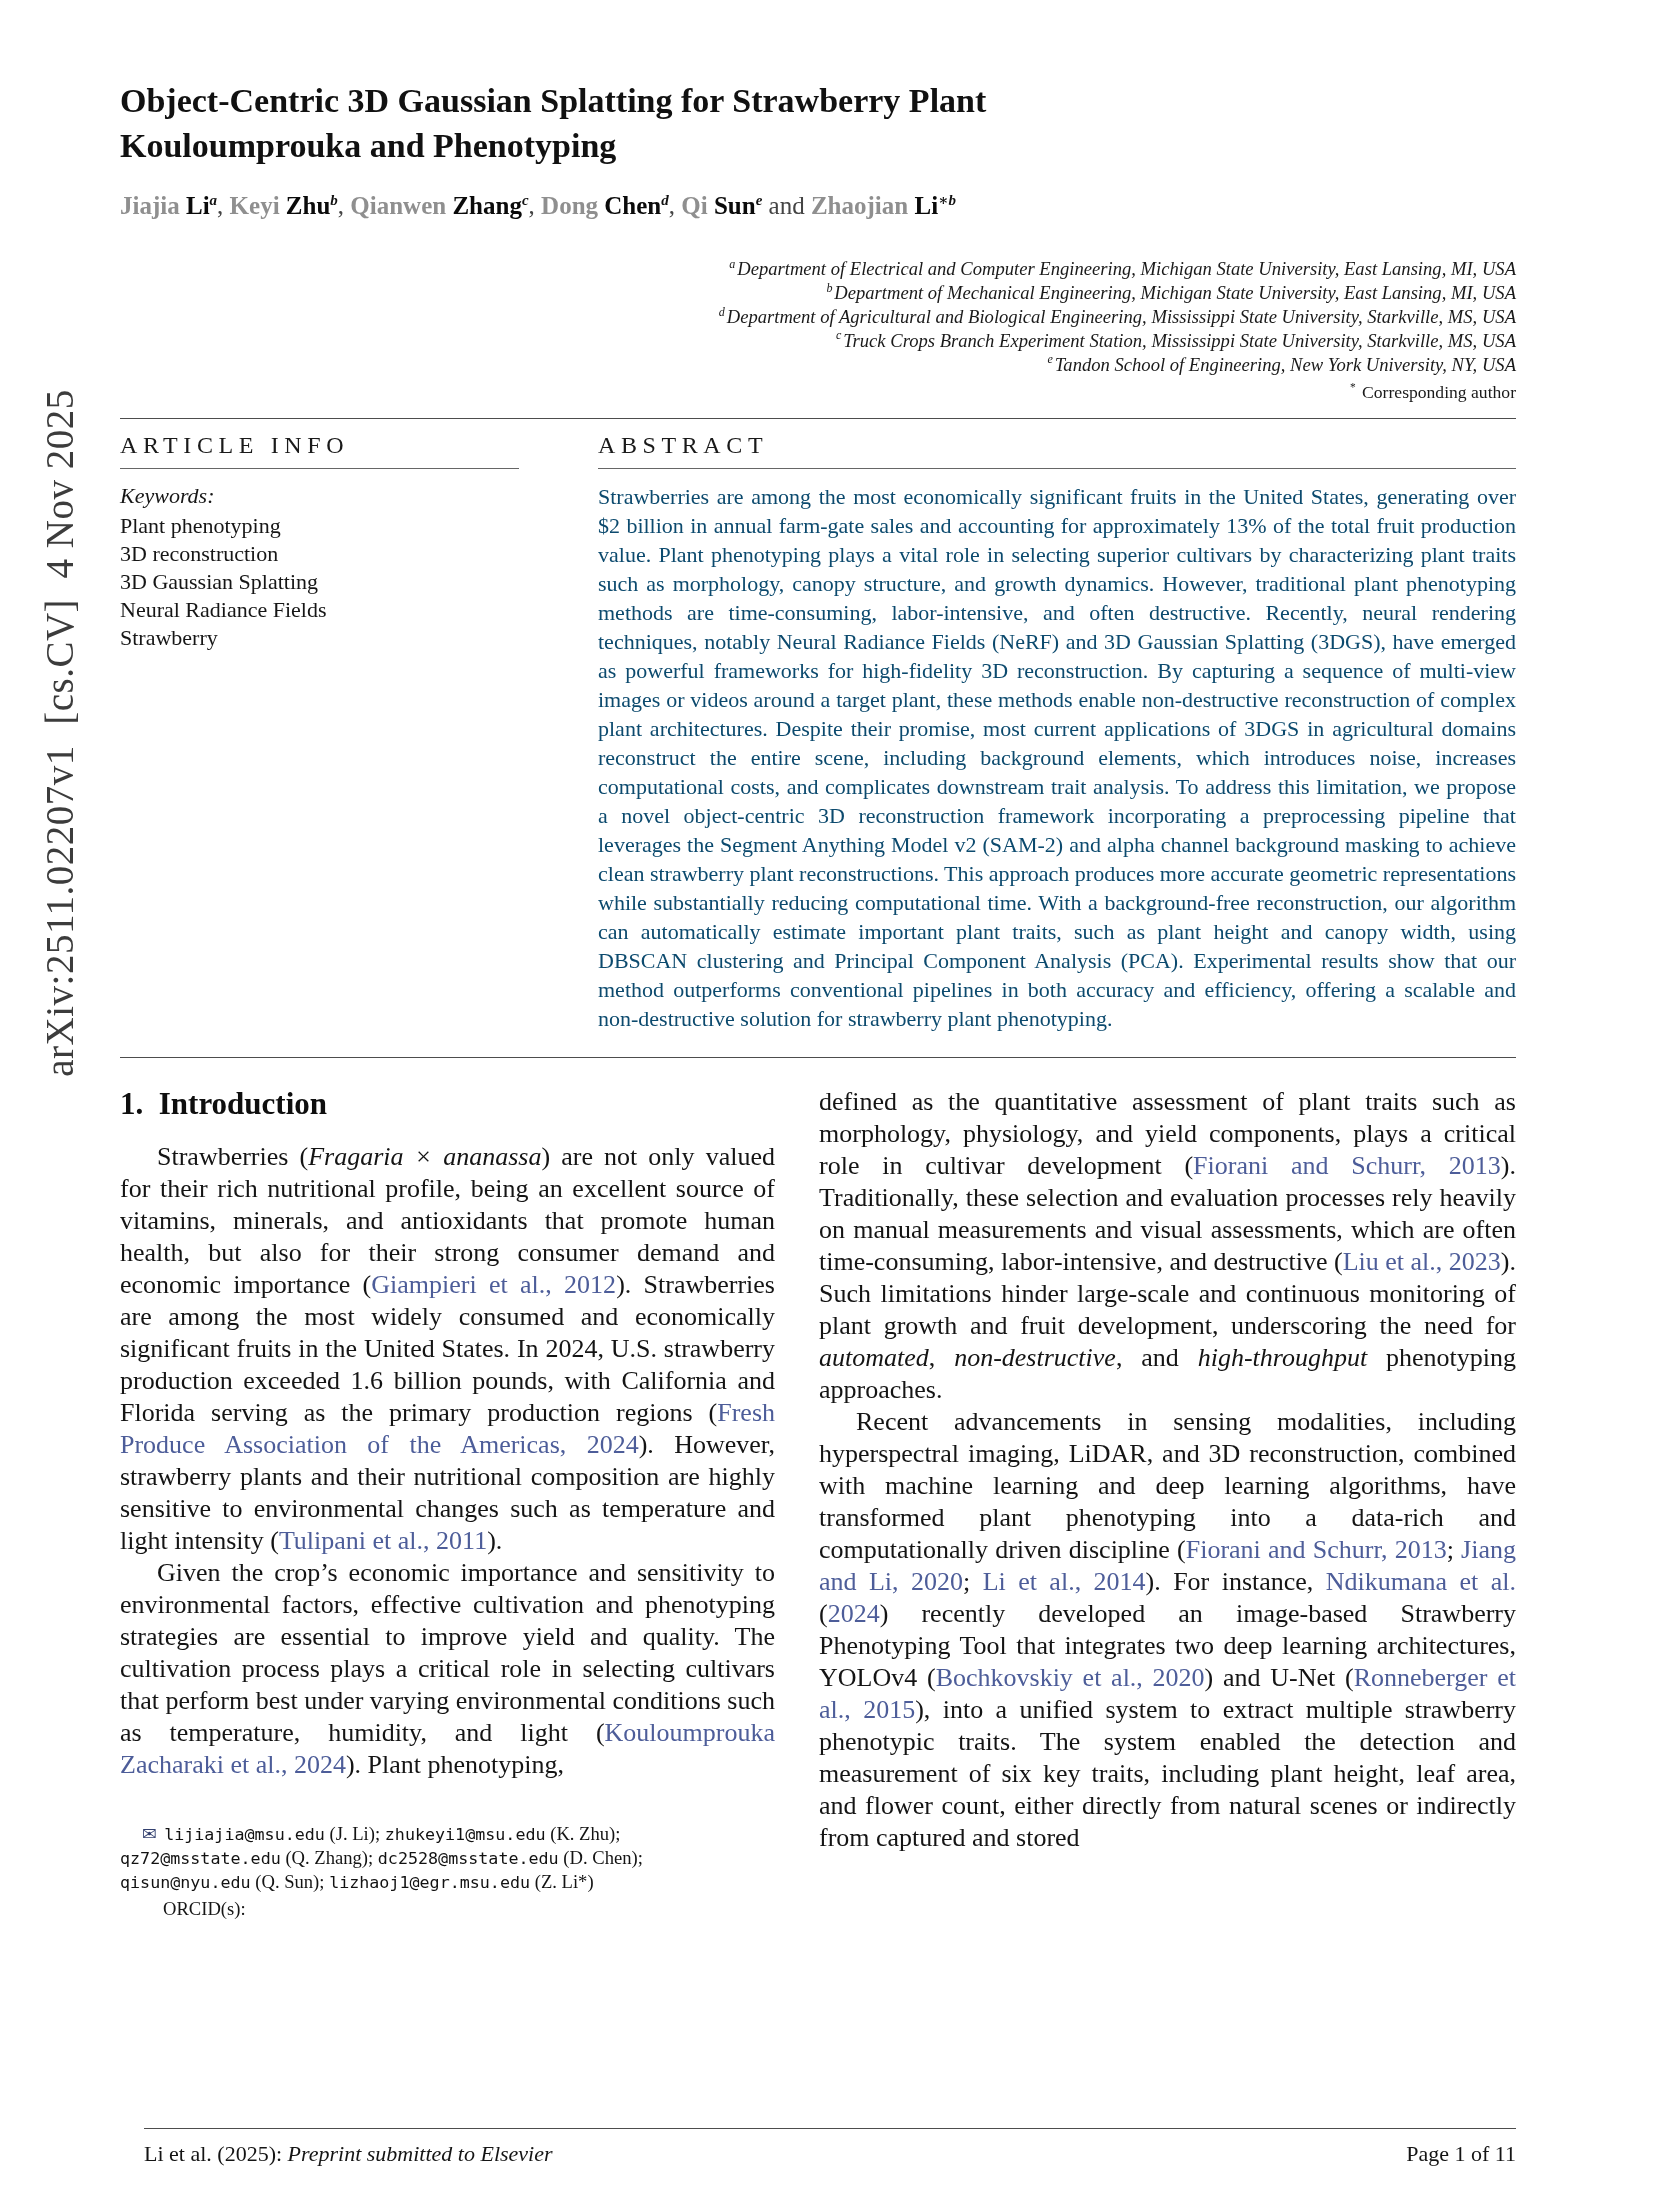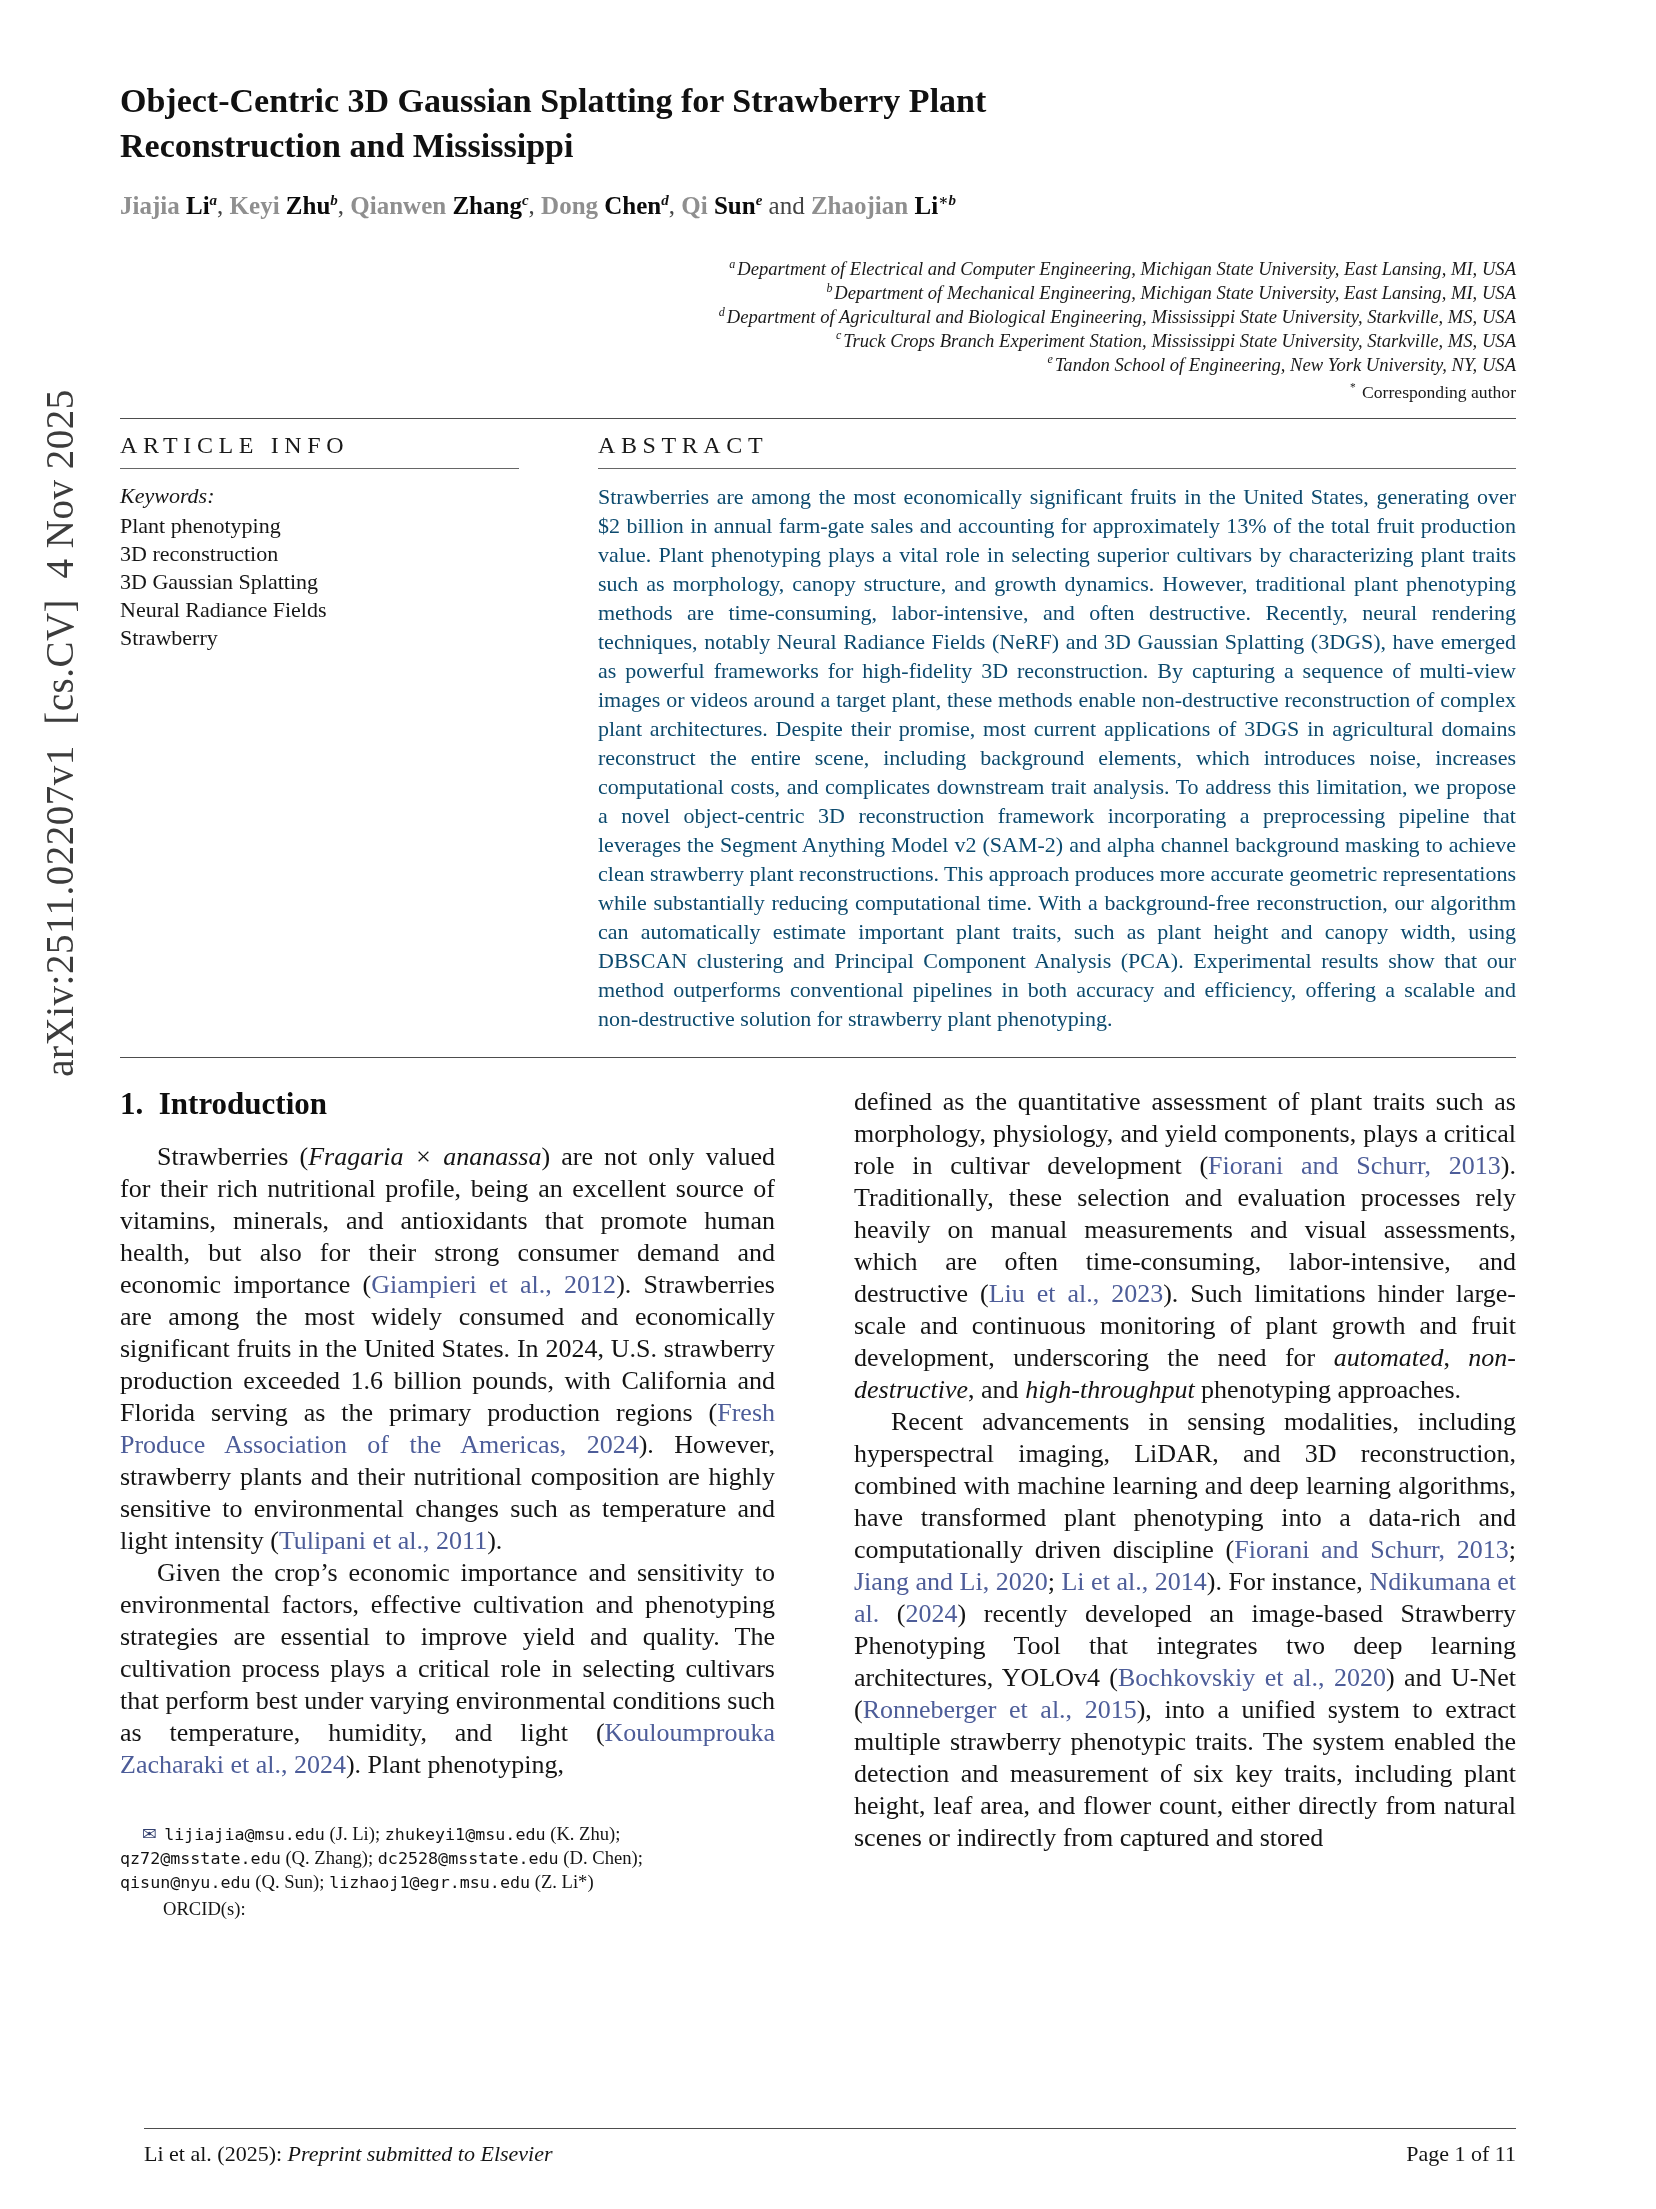--- a/index.html
+++ b/index.html
@@ -70,21 +70,21 @@
   .keywords-label { font-style: italic; font-size: 22px; line-height: 28px; margin-bottom: 1.9px; }
   .kw { font-size: 22px; line-height: 28px; }
   .abstract-text {
     margin: 0;
     font-size: 22px;
     line-height: 29px;
     text-align: justify;
     color: #0c4a6e;
   }
 
-  .columns { display: flex; gap: 79px; margin-top: 28px; }
+  .columns { display: flex; gap: 44px; margin-top: 28px; }
   .col-left { width: 655px; flex: none; display: flex; flex-direction: column; }
   .col-right { flex: 1; min-width: 0; }
   .section-heading {
     font-size: 31px;
     font-weight: 700;
     margin: 0 0 18.6px 0;
     color: #0e0e0e;
   }
   .body-par {
     margin: 0;
@@ -132,21 +132,21 @@
 </style>
 </head>
 <body>
 
 <div class="page">
 
   <div class="arxiv-banner">arXiv:2511.02207v1&nbsp; [cs.CV]&nbsp; 4 Nov 2025</div>
 
   <div class="content">
 
-    <h1 class="title"><span>Object-Centric 3D Gaussian Splatting for Strawberry Plant</span><br><span>Reconstruction and Mississippi</span></h1>
+    <h1 class="title"><span>Object-Centric 3D Gaussian Splatting for Strawberry Plant</span><br><span>Kouloumprouka and Phenotyping</span></h1>
 
     <div class="authors"><span><span class="given">Jiajia </span><span class="family">Li</span><sup>a</sup></span><span class="sep">,  </span><span><span class="given">Keyi </span><span class="family">Zhu</span><sup>b</sup></span><span class="sep">,  </span><span><span class="given">Qianwen </span><span class="family">Zhang</span><sup>c</sup></span><span class="sep">,  </span><span><span class="given">Dong </span><span class="family">Chen</span><sup>d</sup></span><span class="sep">,  </span><span><span class="given">Qi </span><span class="family">Sun</span><sup>e</sup></span><span class="sep"> and </span><span><span class="given">Zhaojian </span><span class="family">Li</span><sup>∗b</sup></span></div>
 
     <div class="affiliations">
         <div class="affil"><sup>a</sup>Department of Electrical and Computer Engineering, Michigan State University, East Lansing, MI, USA</div>
         <div class="affil"><sup>b</sup>Department of Mechanical Engineering, Michigan State University, East Lansing, MI, USA</div>
         <div class="affil"><sup>d</sup>Department of Agricultural and Biological Engineering, Mississippi State University, Starkville, MS, USA</div>
         <div class="affil"><sup>c</sup>Truck Crops Branch Experiment Station, Mississippi State University, Starkville, MS, USA</div>
         <div class="affil"><sup>e</sup>Tandon School of Engineering, New York University, NY, USA</div>
         <div class="affil note"><sup>*</sup> Corresponding author</div>

